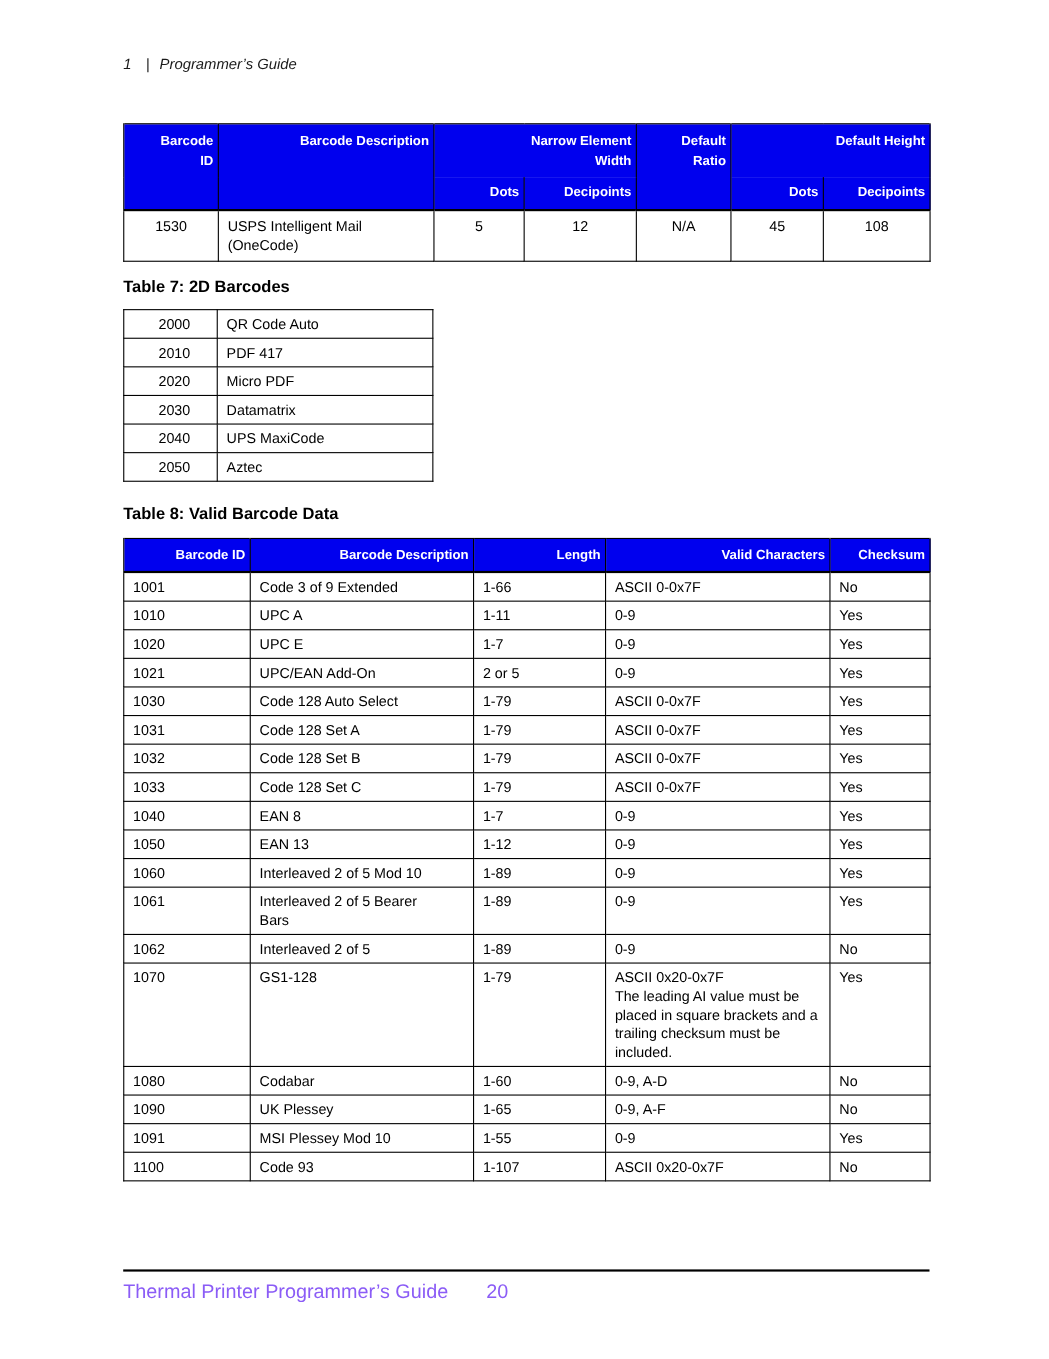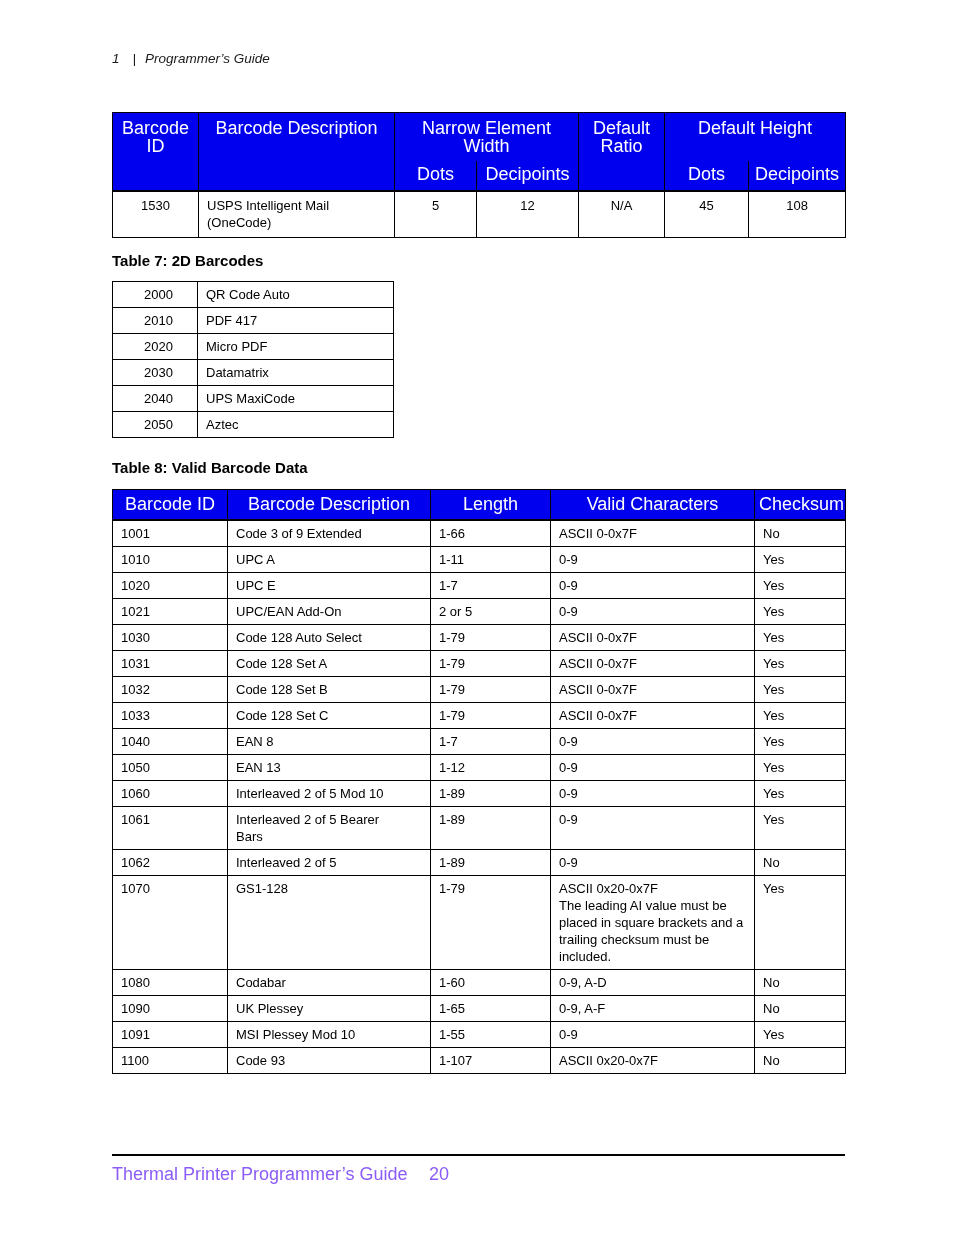--- a/index.html
+++ b/index.html
@@ -14,21 +14,21 @@
   
   .doc-header {
     position: absolute; left: 112px; top: 51px;
     font-style: italic; font-size: 13.5px; color: #1a1a1a;
   }
   .doc-header .sep { margin: 0 9px 0 13px; }
   .doc-footer {
     position: absolute; left: 112px; top: 1164px; width: 733px;
     font-size: 18px; color: #8b5cf6;
   }
-  .doc-footer .ft-page { position: absolute; left: 317px; top: 0; }
+  .doc-footer .ft-page { position: absolute; left: 330px; top: 0; }
   .footer-rule {
     position: absolute; left: 112px; top: 1154px; width: 733px; height: 2px;
     background: #000;
   }
 
   
   .caption { position: absolute; left: 112px; font-size: 15px; font-weight: bold; }
   .cap7 { top: 252px; }
   .cap8 { top: 459px; }
 
@@ -38,21 +38,21 @@
     border-collapse: collapse; table-layout: fixed;
     border: 1.5px solid #000;
   }
   table, th, td { box-sizing: border-box; }
   .t6 { top: 112px; width: 733px; }
   .t7 { top: 281px; width: 281px; }
   .t8 { top: 489px; width: 733px; }
 
   th {
     background: var(--hdr-bg, #0000EE); color: var(--hdr-fg, #fff);
-    font-size: 18px; font-weight: normal; text-align: center;
+    font-size: 12px; font-weight: bold; text-align: right;
     vertical-align: top; white-space: pre-line; line-height: 18px;
     border-left: 1.5px solid #000; border-right: 1.5px solid #000;
     border-top: 0; border-bottom: 0;
     padding: 6px 4px 0 4px;
   }
   .t6 tr.main th { height: 48px; }
   .t6 tr.sub th { height: 30px; padding-top: 4px; border-bottom: 2.5px solid #000; }
   .t6 th.rowspan2 { border-bottom: 2.5px solid #000; }
   .t8 thead th { height: 30px; padding-top: 5px; border-bottom: 2.5px solid #000; }
 

